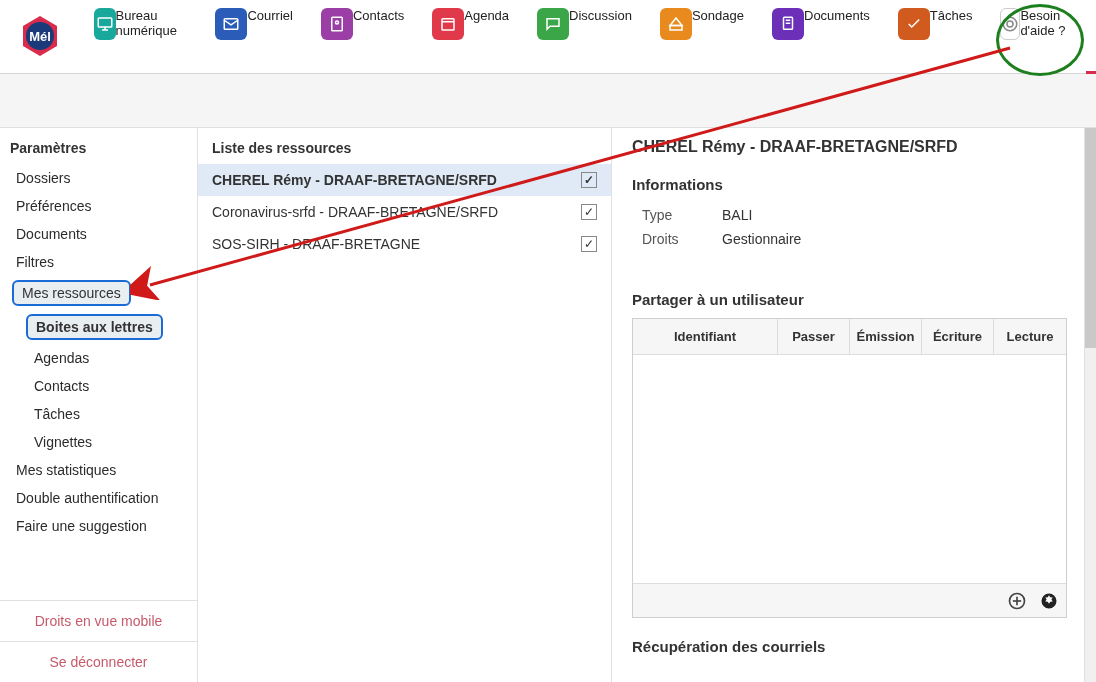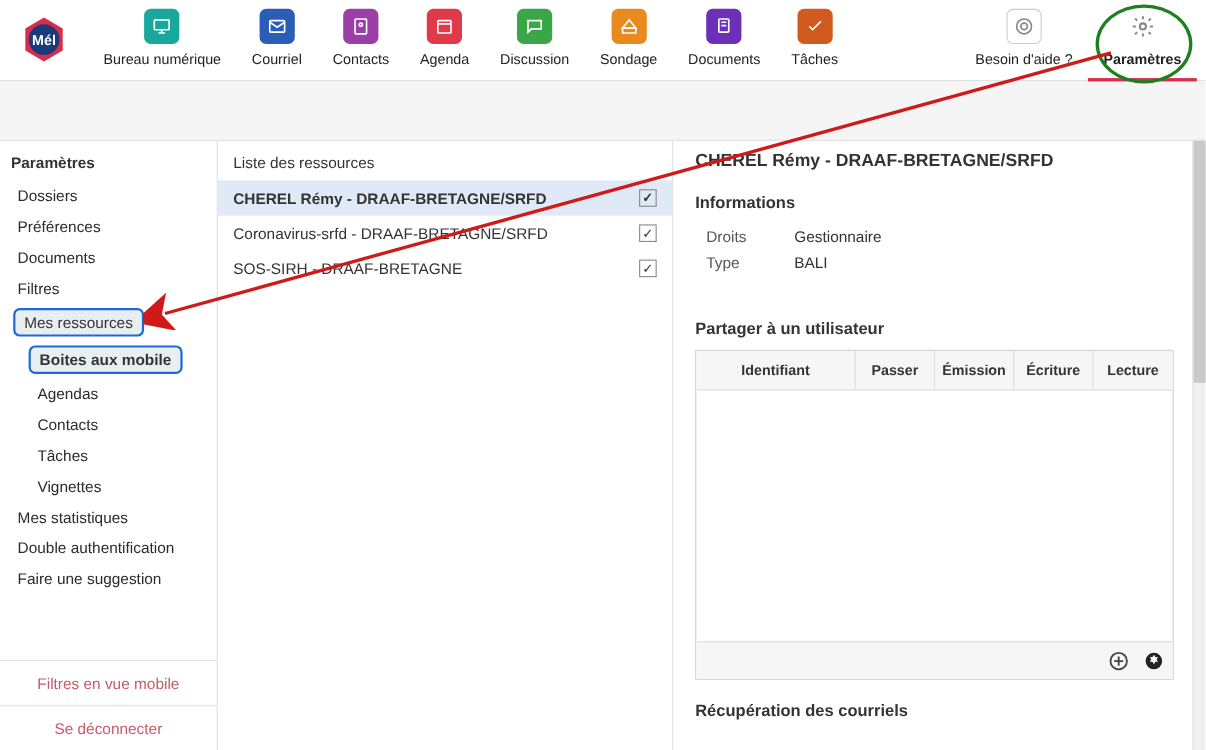--- a/index.html
+++ b/index.html
@@ -1,37 +1,37 @@
 <!DOCTYPE html>
 <html><head>
 <meta charset="utf-8">
 <style>
 * { box-sizing: border-box; margin: 0; padding: 0; }
 body { font-family: Arial, sans-serif; font-size: 14px; color: #333; background: #fff; width: 1096px; height: 682px; overflow: hidden; position: relative; }
 .topbar { display: flex; align-items: flex-start; padding: 8px 8px 0 8px; border-bottom: 1px solid #d6d6d6; height: 74px; background: #fff; }
 .logo-wrap { padding: 6px 18px 0 10px; }
-.nav-item { display: flex; flex-direction: column; align-items: center; padding: 0 14px; cursor: pointer; height: 66px; justify-content: flex-start; }
+.nav-item { display: flex; padding: 0 14px; cursor: pointer; height: 66px; justify-content: flex-start; }
 .nav-item .icon-box { width: 32px; height: 32px; border-radius: 6px; display: flex; align-items: center; justify-content: center; margin-bottom: 6px; }
 .nav-item .label { font-size: 13px; color: #222; }
 .nav-item.active { border-bottom: 3px solid #d92b4b; }
 .nav-item.active .label { font-weight: bold; }
 .spacer { flex: 1; }
 .annot-circle { position: absolute; top: 4px; left: 996px; width: 88px; height: 72px; border: 3px solid #1e7f1e; border-radius: 50%; pointer-events: none; }
 .subbar { height: 54px; background: #f5f5f5; border-bottom: 1px solid #e0e0e0; }
 .columns { display: flex; height: 554px; }
 .sidebar { width: 198px; border-right: 1px solid #e0e0e0; display: flex; flex-direction: column; }
 .sidebar-header { font-weight: bold; padding: 12px 10px 8px 10px; font-size: 14px; }
 .sidebar-list { flex: 1; padding: 0 6px; }
 .sidebar-list .s-item { padding: 6px 10px; font-size: 14px; color: #2b2b2b; cursor: pointer; }
 .sidebar-list .s-sub { padding: 6px 10px 6px 28px; font-size: 14px; color: #2b2b2b; cursor: pointer; }
 .highlight-blue { border: 2.5px solid #1a6bd6; border-radius: 6px; display: inline-block; padding: 3px 8px; background:#e9eef0; }
 .sidebar-bottom { border-top: 1px solid #e0e0e0; text-align: center; }
 .sidebar-bottom .link { color: #c65a6a; padding: 12px 0; font-size: 14px; cursor: pointer; }
 .mid { width: 414px; border-right: 1px solid #e0e0e0; }
-.mid-header { font-weight: normal; padding: 12px 14px 8px 14px; font-size: 14px; }
+.mid-header { font-weight: bold; padding: 12px 14px 8px 14px; font-size: 14px; }
 .res-row { display: flex; align-items: center; padding: 8px 14px; font-size: 14px; cursor: pointer; }
 .res-row.selected { background: #dfeaf6; font-weight: bold; }
 .res-row .res-name { flex: 1; }
 .res-row .chk { width: 16px; height: 16px; border: 1px solid #888; display: inline-flex; align-items: center; justify-content: center; font-size: 12px; }
 .main { flex: 1; padding: 10px 20px; overflow-y: auto; position: relative; }
 .main h2 { font-size: 16px; font-weight: bold; }
 .section-title { font-size: 15px; font-weight: bold; margin: 14px 0 10px 0; }
 .kv { display: flex; padding: 4px 0 4px 10px; font-size: 14px; }
 .kv .k { width: 80px; color: #555; }
 .share-table { border: 1px solid #cfcfcf; margin-top: 4px; width: 435px; }
@@ -155,31 +155,31 @@
 <div class="columns">
 
   <div class="sidebar">
     <div class="sidebar-header">Paramètres</div>
     <div class="sidebar-list">
       <div class="s-item">Dossiers</div>
       <div class="s-item">Préférences</div>
       <div class="s-item">Documents</div>
       <div class="s-item">Filtres</div>
       <div style="padding:4px 6px;"><span class="highlight-blue">Mes ressources</span></div>
-      <div style="padding:4px 6px 4px 20px;"><span class="highlight-blue" style="font-weight:bold">Boites aux mobile</span></div>
+      <div style="padding:4px 6px 4px 20px;"><span class="highlight-blue" style="font-weight:bold">Boites aux lettres</span></div>
       <div class="s-sub">Agendas</div>
       <div class="s-sub">Contacts</div>
       <div class="s-sub">Tâches</div>
       <div class="s-sub">Vignettes</div>
       <div class="s-item">Mes statistiques</div>
       <div class="s-item">Double authentification</div>
       <div class="s-item">Faire une suggestion</div>
     </div>
     <div class="sidebar-bottom">
-      <div class="link">Filtres en vue mobile</div>
+      <div class="link">Droits en vue mobile</div>
       <div class="link" style="border-top:1px solid #e0e0e0">Se déconnecter</div>
     </div>
   </div>
 
   <div class="mid">
     <div class="mid-header">Liste des ressources</div>
     <div class="res-row selected">
       <span class="res-name">CHEREL Rémy - DRAAF-BRETAGNE/SRFD</span>
       <span class="chk">✓</span>
     </div>
@@ -190,26 +190,26 @@
     <div class="res-row">
       <span class="res-name">SOS-SIRH - DRAAF-BRETAGNE</span>
       <span class="chk">✓</span>
     </div>
   </div>
 
   <div class="main">
     <h2>CHEREL Rémy - DRAAF-BRETAGNE/SRFD</h2>
     <div class="section-title" style="margin-top:20px">Informations</div>
     <div class="kv">
+      <span class="k">Type</span>
+      <span>BALI</span>
+    </div>
+    <div class="kv">
       <span class="k">Droits</span>
       <span>Gestionnaire</span>
-    </div>
-    <div class="kv">
-      <span class="k">Type</span>
-      <span>BALI</span>
     </div>
     <div class="section-title" style="margin-top:40px">Partager à un utilisateur</div>
     <div class="share-table">
       <div class="share-th">
         <div class="c c0">Identifiant</div>
         <div class="c c1">Passer</div>
         <div class="c c2">Émission</div>
         <div class="c c3">Écriture</div>
         <div class="c c4" style="border-right:none">Lecture</div>
       </div>

